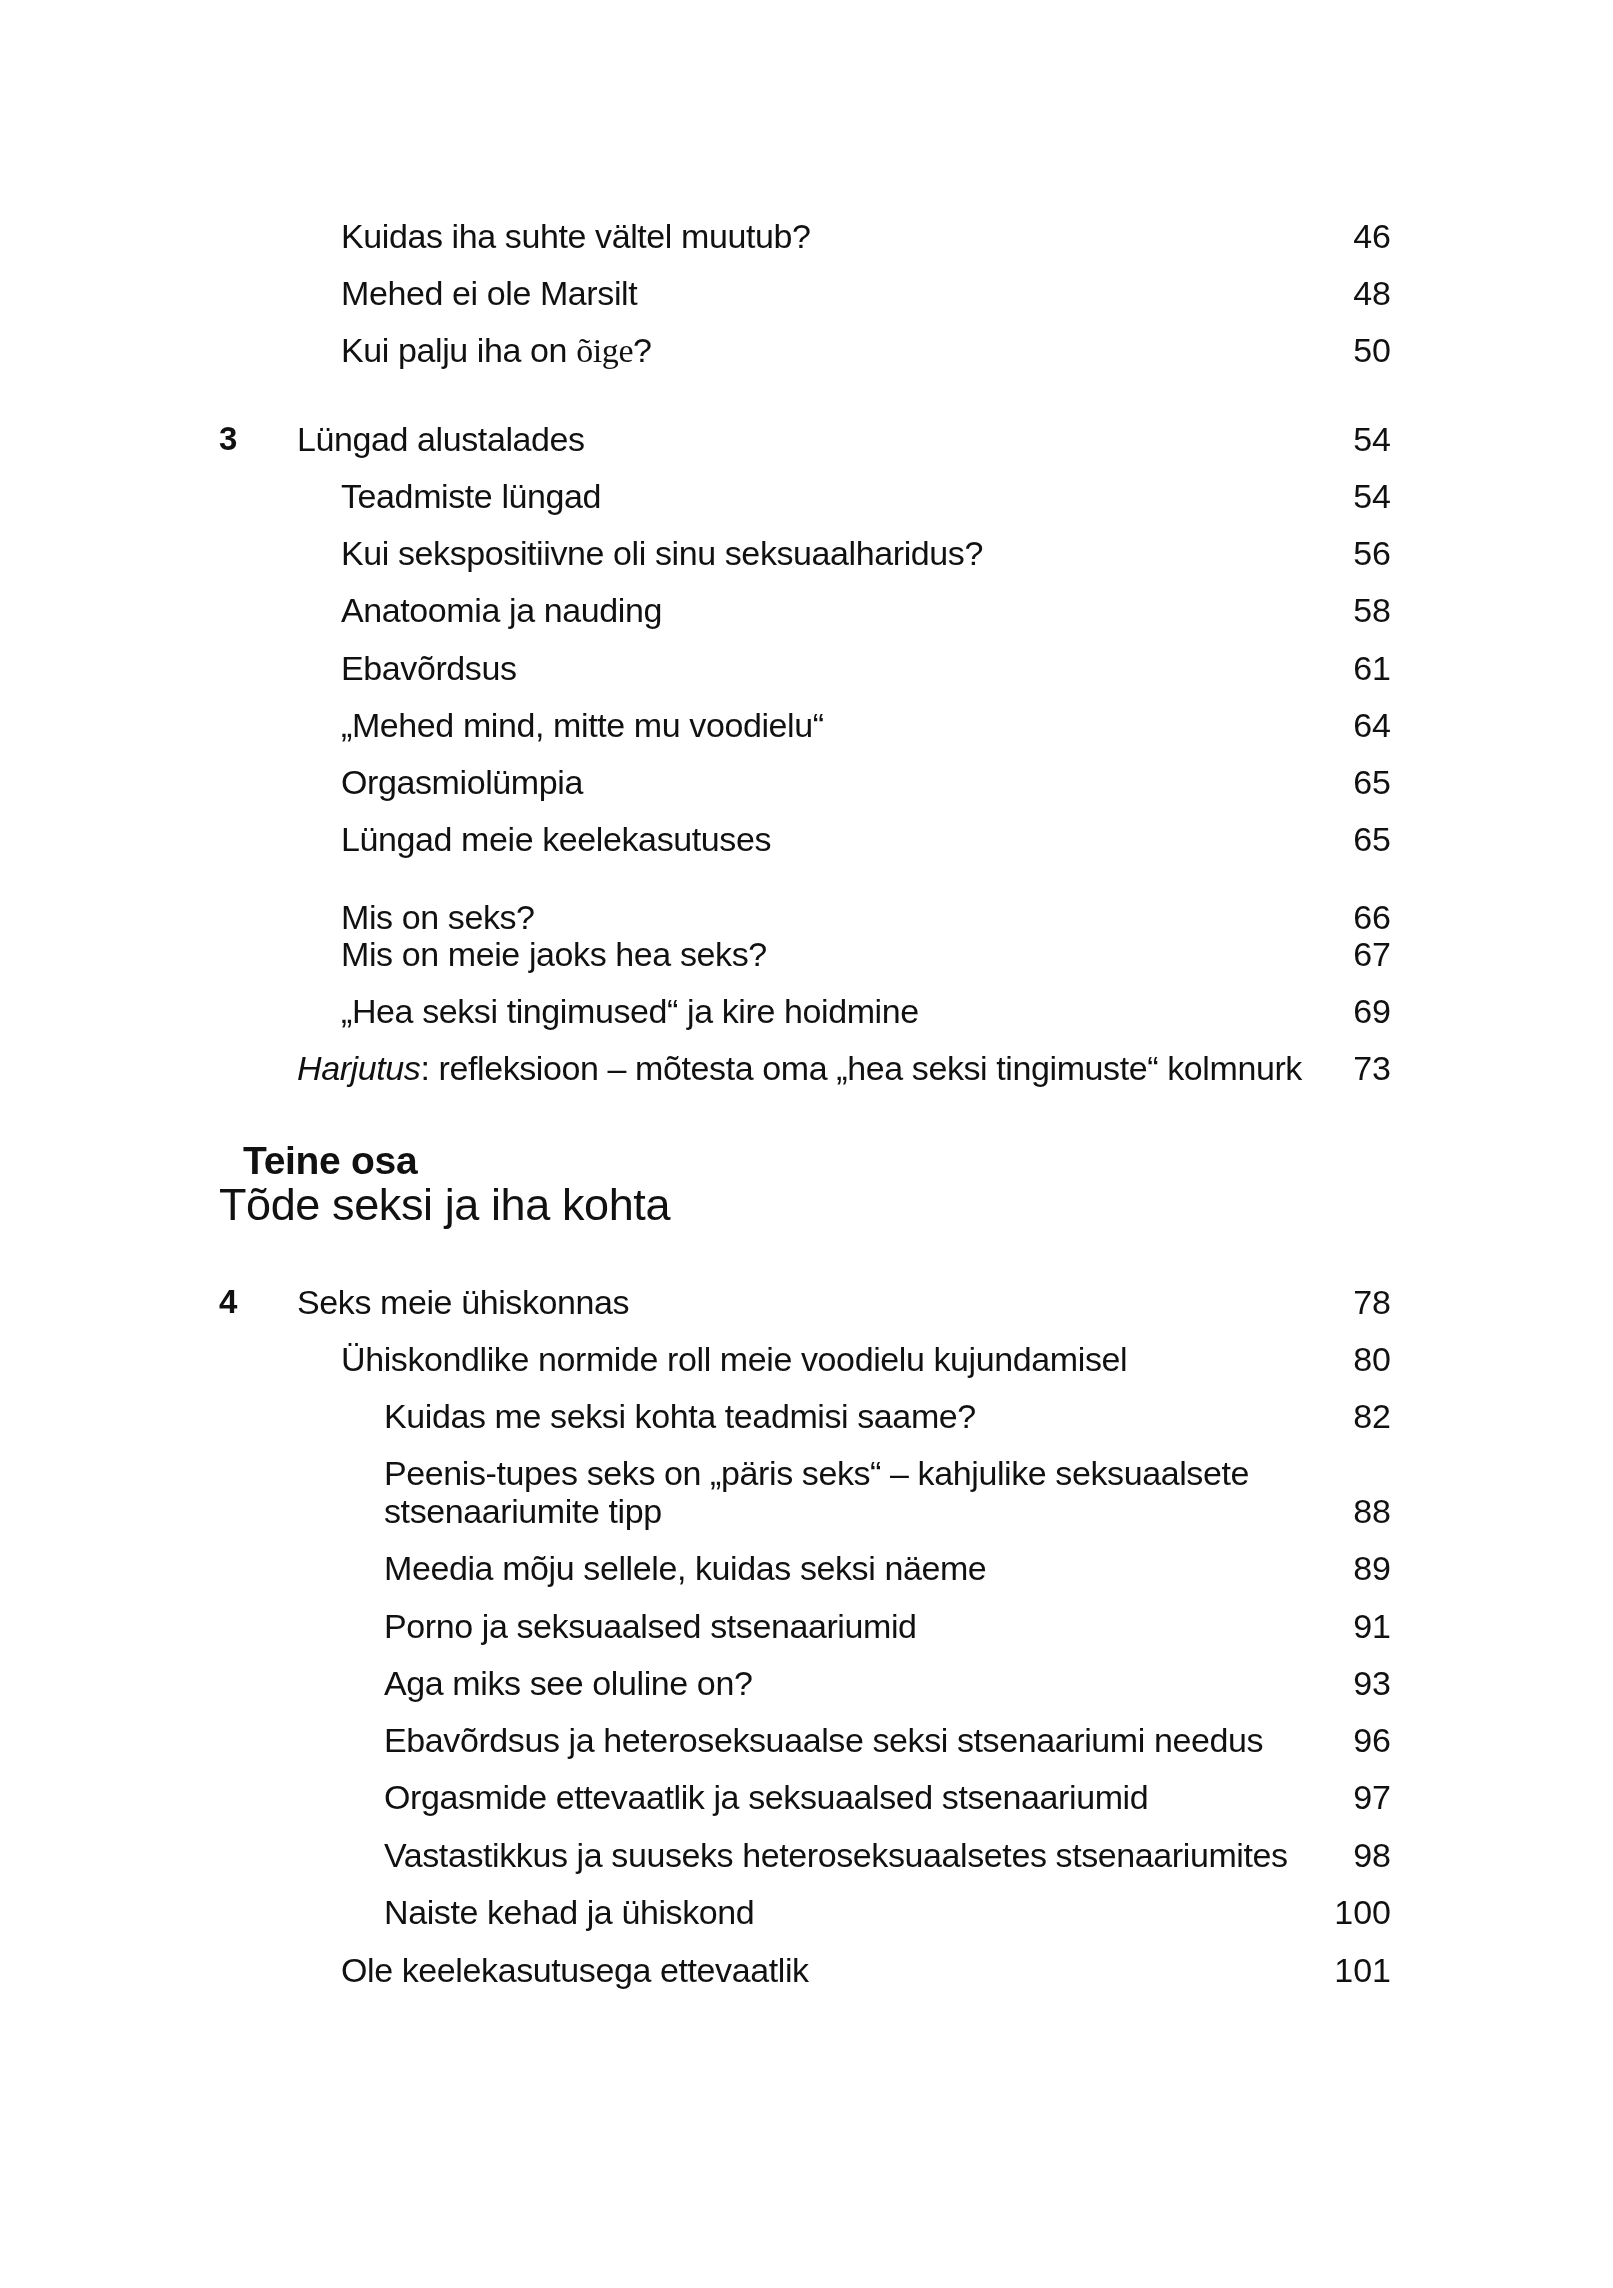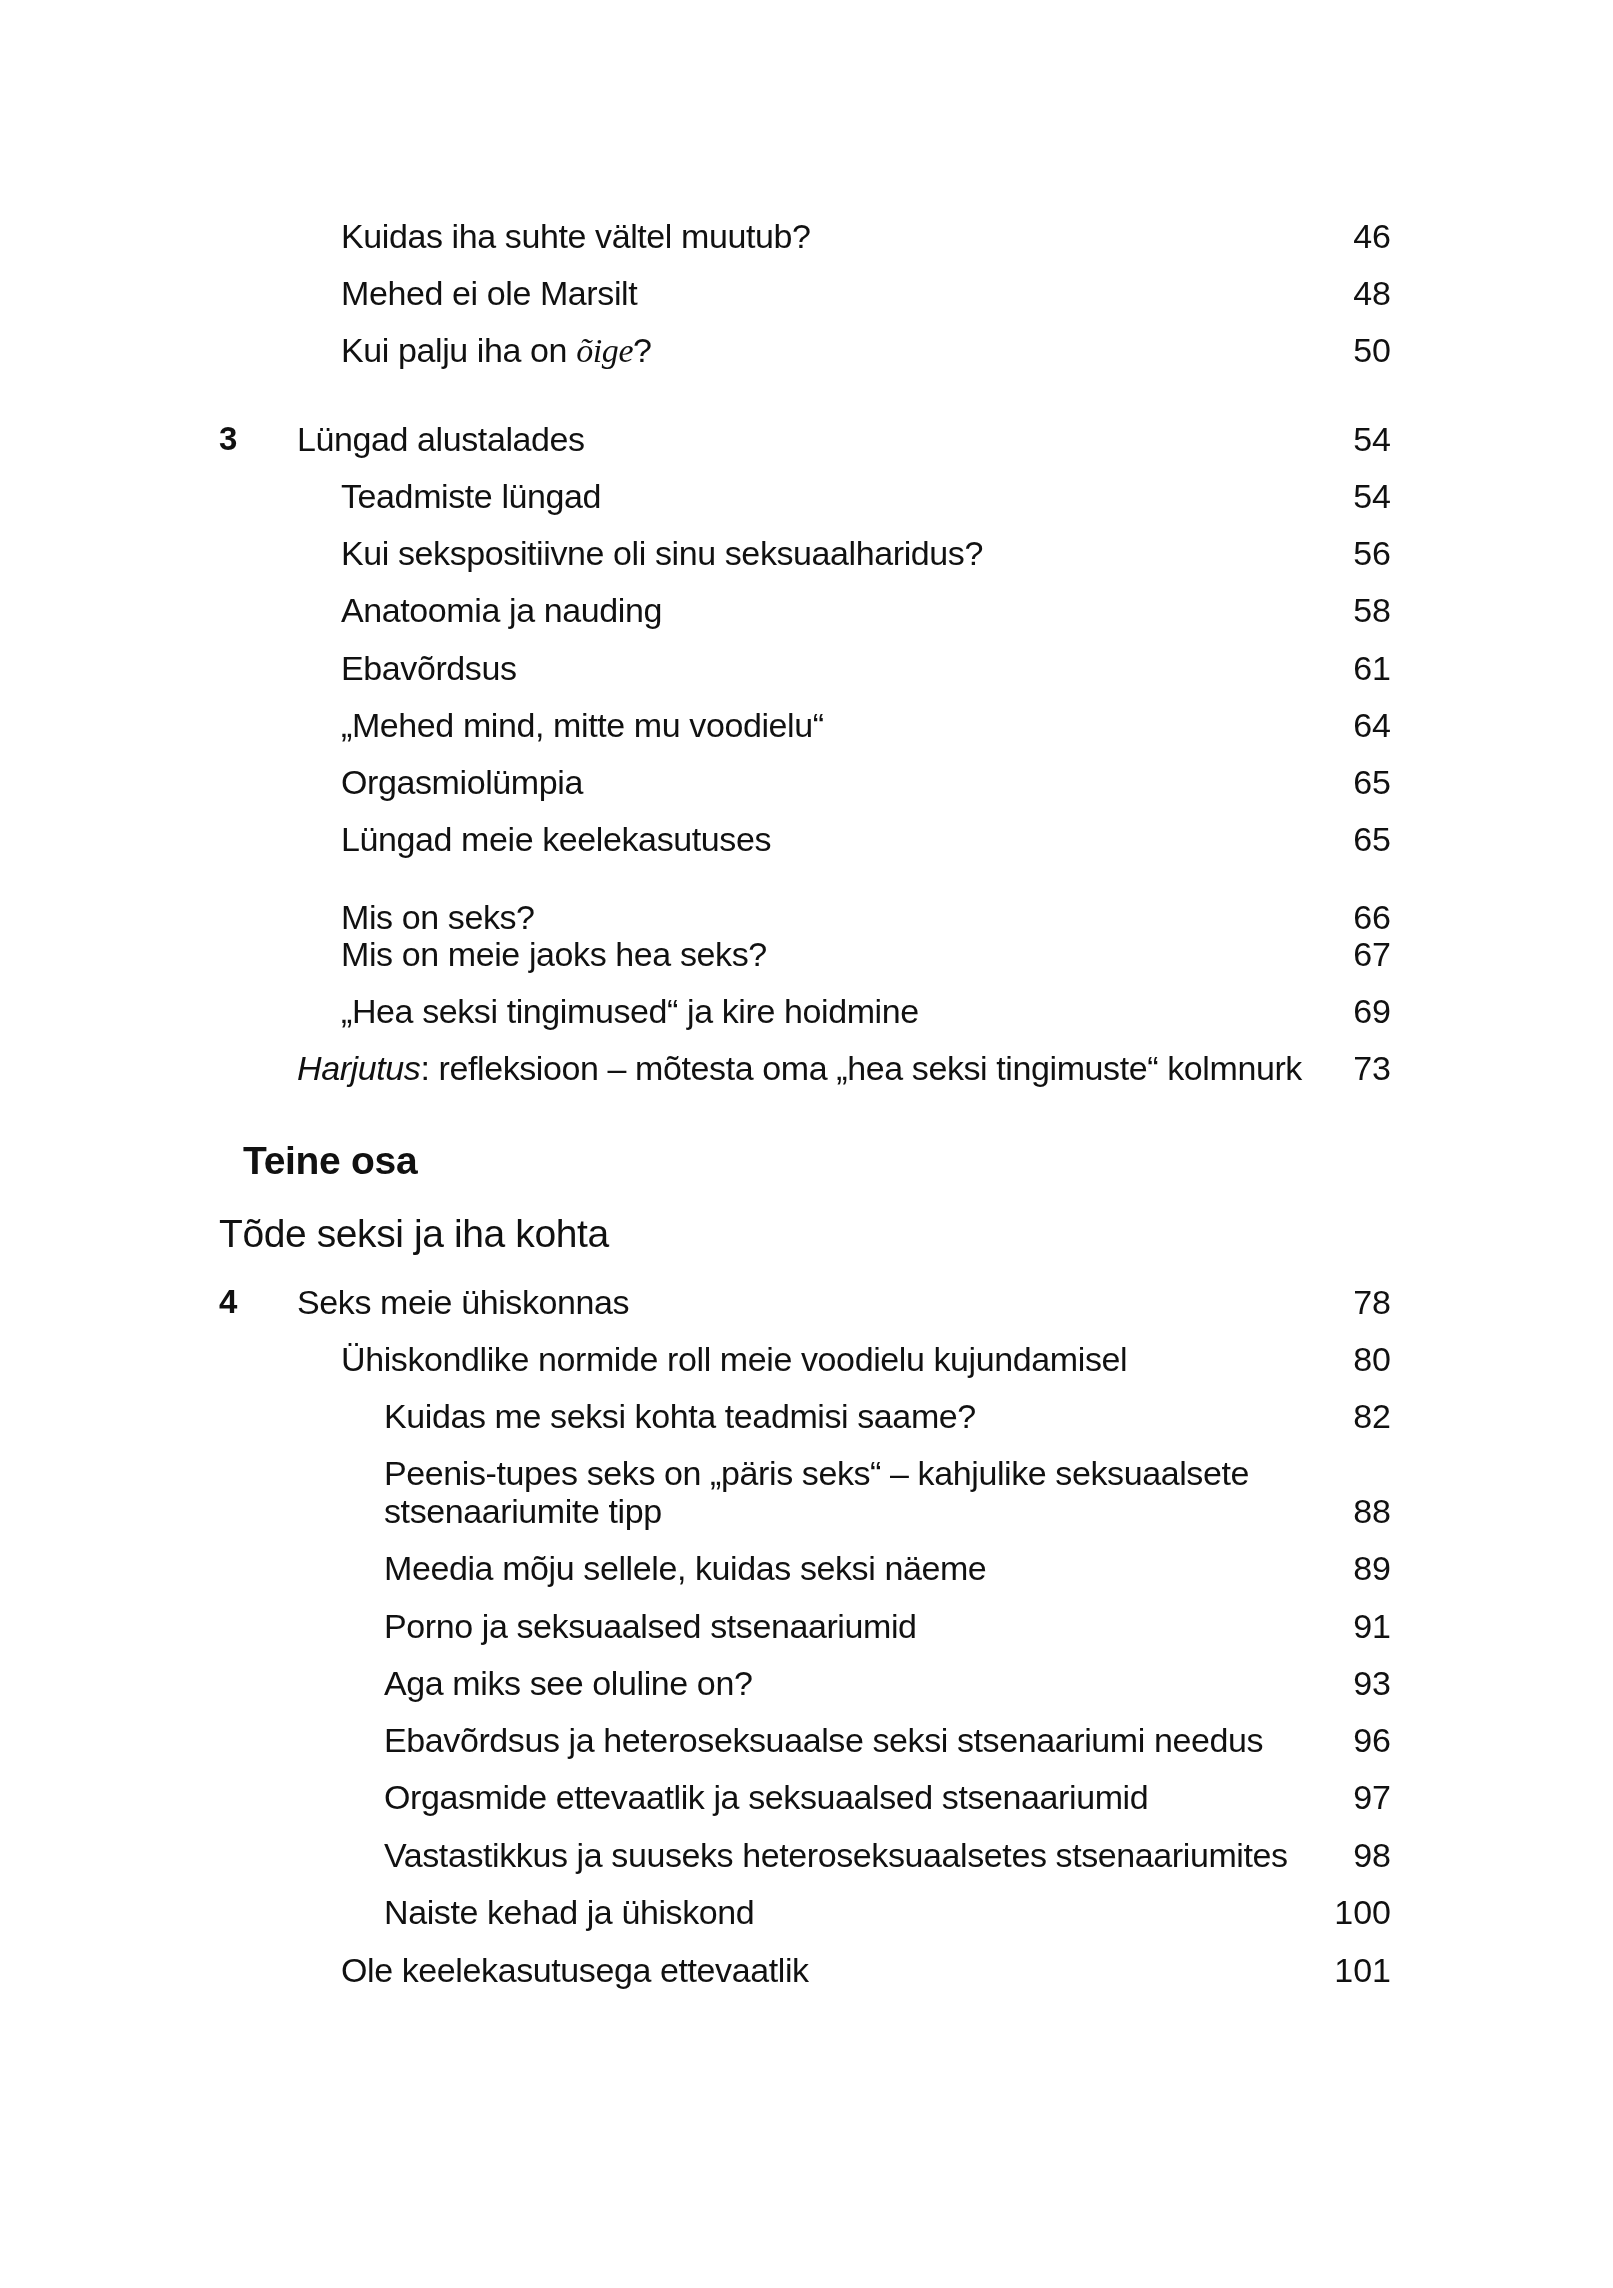--- a/index.html
+++ b/index.html
@@ -50,37 +50,36 @@
     .pg {
       position: absolute;
       top: 0;
       right: 222px;
       text-align: center;
       letter-spacing: 0;
     }
     .wrap .pg { top: 38px; }
     .wrap .line2 { position: absolute; left: 384px; top: 38px; }
     .it { font-style: italic; }
-    .serif-it { font-family: "Liberation Serif", "DejaVu Serif", serif; font-style: italic; }
+    .serif-it { font-family: "Liberation Serif", "DejaVu Serif", serif; }
     .part-title {
       position: absolute;
       left: 203px;
       font-size: 39px;
       font-weight: bold;
       line-height: 1;
       letter-spacing: -0.3px;
       margin-left: 40px;
     }
     .part-sub {
       position: absolute;
       left: 219px;
-      font-size: 39px;
+      font-size: 45px;
       line-height: 1;
       letter-spacing: -0.4px;
-      margin-top: 32px;
     }
   </style>
 </head>
 <body>
 
 <div class="page">
 
   <div class="row" style="top:219px">
     <span class="t l2">Kuidas iha suhte vältel muutub?</span>
     <span class="pg">46</span>

